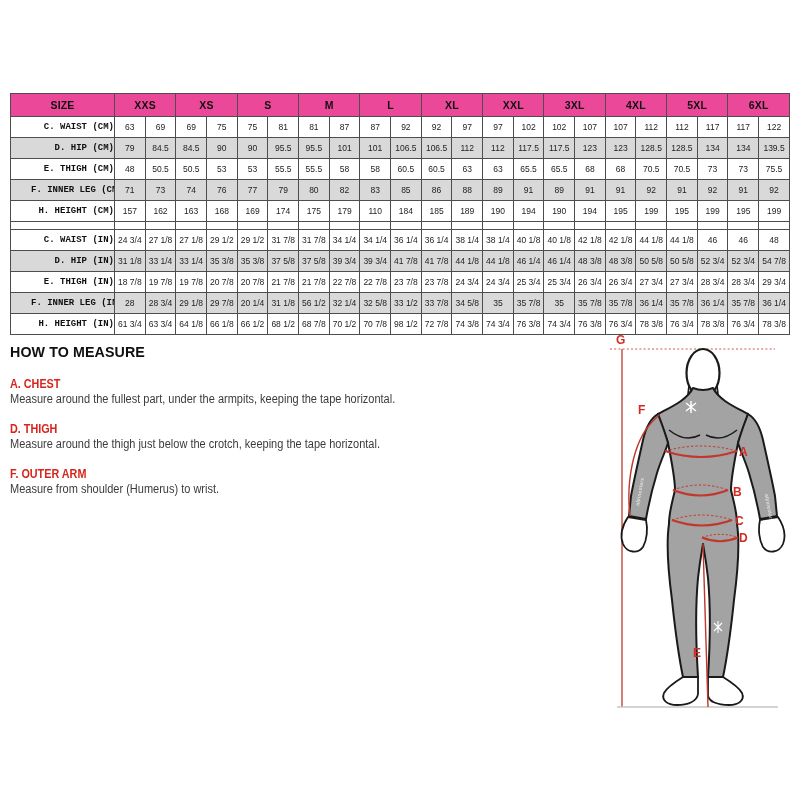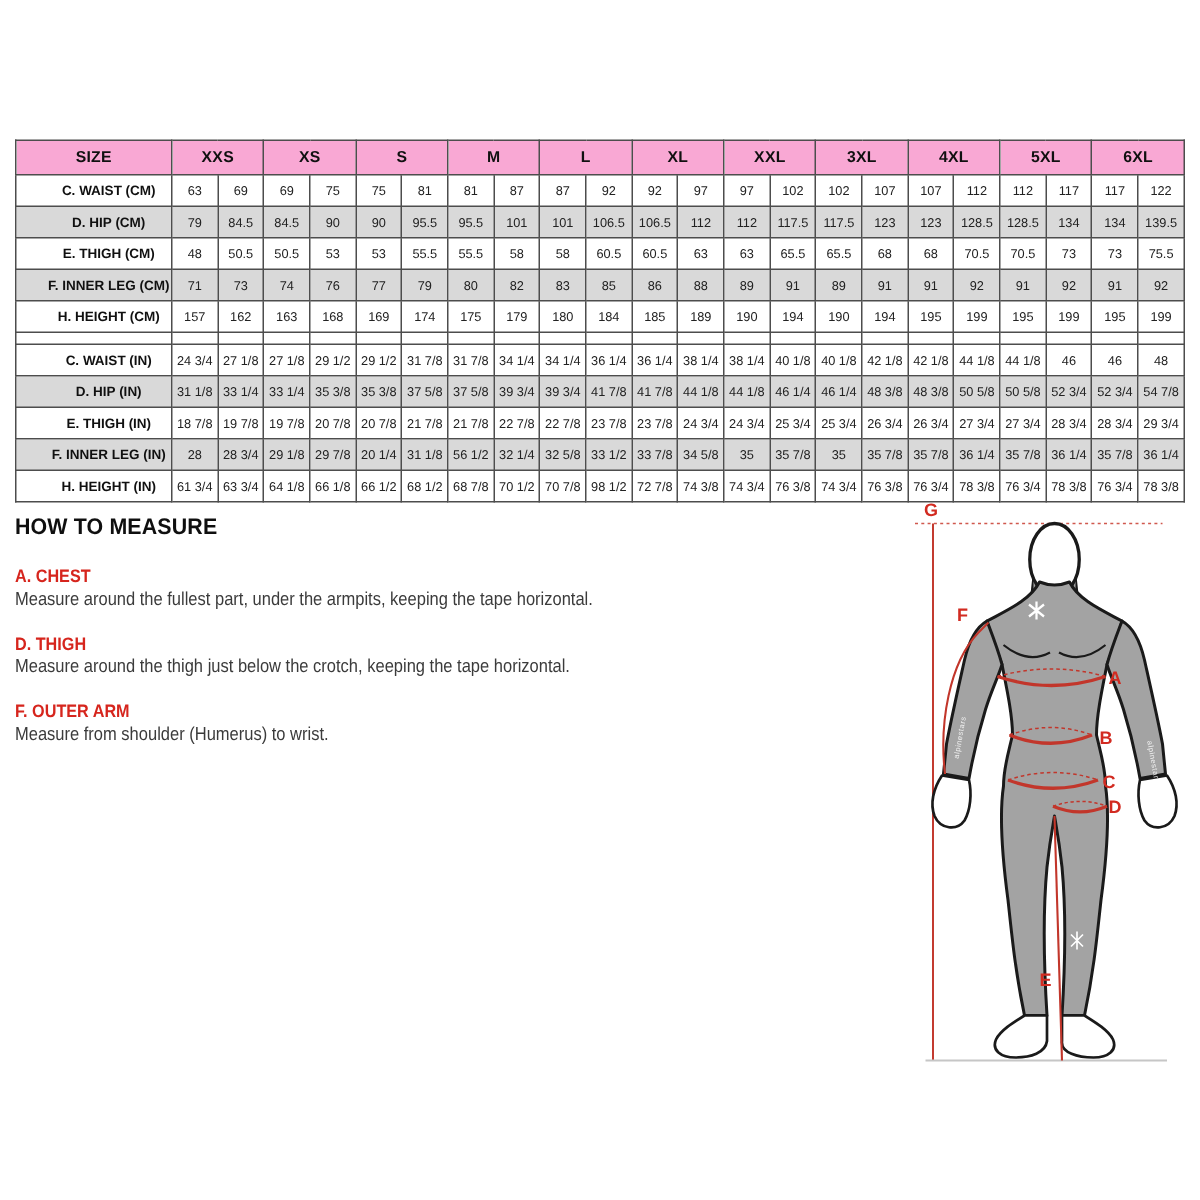--- a/index.html
+++ b/index.html
@@ -11,26 +11,26 @@
   
   .chart-wrap { position:absolute; left:10px; top:93px; width:780px; }
   table.size-chart {
     border-collapse:collapse; table-layout:fixed; width:780px;
   }
   table.size-chart th, table.size-chart td {
     border:1px solid #4d4d4d; padding:0; overflow:hidden;
     text-align:center; vertical-align:middle; white-space:nowrap;
   }
   table.size-chart thead th {
-    background:#f9a8d4; height:22px; font-size:10.5px; font-weight:bold; color:#101010;
+    background:#ec4899; height:22px; font-size:10.5px; font-weight:bold; color:#101010;
     letter-spacing:.2px;
   }
   table.size-chart tbody td { height:20px; font-size:8.5px; color:#222; background:#fff; }
   table.size-chart td.label {
-    font-size:9px; font-weight:bold; color:#101010; text-align:center; padding-left:20px;
+    font-size:9px; font-weight:bold; color:#101010; text-align:right; padding-left:20px;font-family:Liberation Mono, monospace;
   }
   table.size-chart tr.shaded td { background:#d9d9d9; }
   table.size-chart tr.sep td { height:7px; background:#fff; }
 
   
   .measure { position:absolute; left:10px; top:343px; width:600px; }
   .measure .title {
     font-size:15px; font-weight:bold; color:#0f0f0f; margin:0 0 17px 0;
     transform:scaleX(.95); transform-origin:0 0; white-space:nowrap; letter-spacing:.1px;
   }
@@ -198,21 +198,21 @@
         <tr>
           <td class="label">H. HEIGHT (CM)</td>
           <td class="val">157</td>
           <td class="val">162</td>
           <td class="val">163</td>
           <td class="val">168</td>
           <td class="val">169</td>
           <td class="val">174</td>
           <td class="val">175</td>
           <td class="val">179</td>
-          <td class="val">180</td>
+          <td class="val">110</td>
           <td class="val">184</td>
           <td class="val">185</td>
           <td class="val">189</td>
           <td class="val">190</td>
           <td class="val">194</td>
           <td class="val">190</td>
           <td class="val">194</td>
           <td class="val">195</td>
           <td class="val">199</td>
           <td class="val">195</td>

